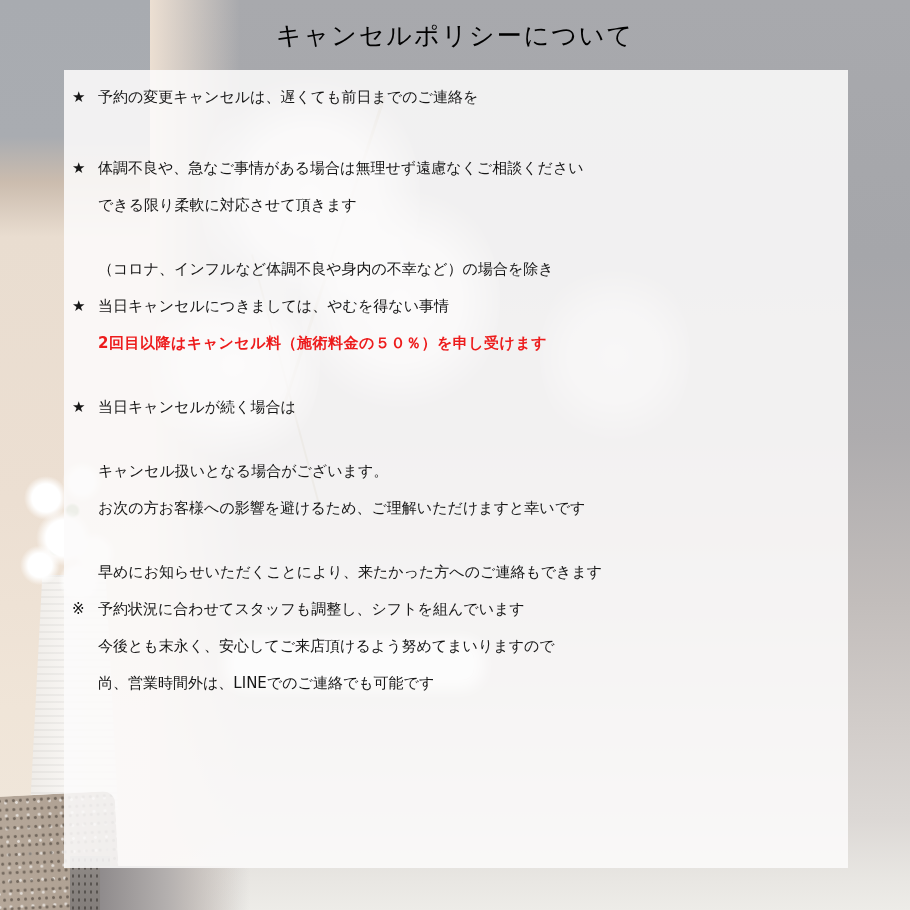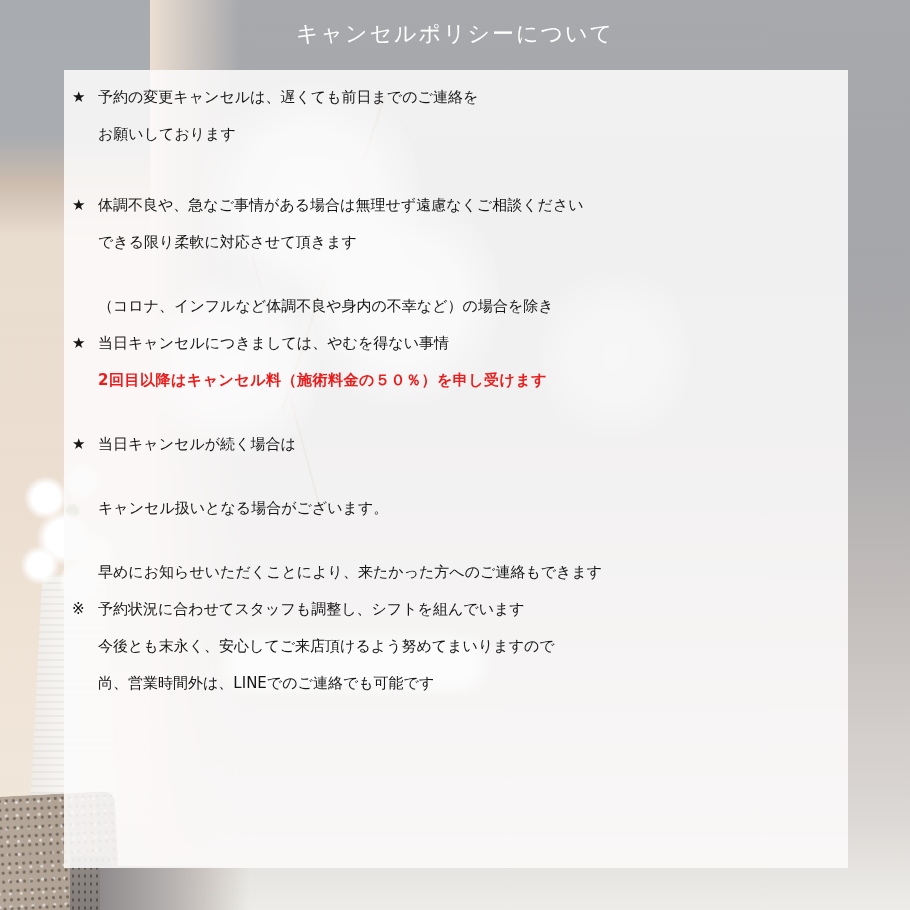--- a/index.html
+++ b/index.html
@@ -77,21 +77,21 @@
   .panel{
     position:absolute;left:64px;top:70px;width:784px;height:798px;
     background:var(--panel,rgba(252,251,250,0.88));
   }
   .white-patch{
     position:absolute;left:170px;top:578px;width:240px;height:32px;border-radius:12px;
     background:rgba(255,255,255,0.7);box-shadow:0 0 14px 10px rgba(255,255,255,0.7);
   }
   .page-title{
     position:absolute;left:0;top:19px;width:100%;text-align:center;
-    font-size:22px;letter-spacing:2px;color:#ffffff;
+    font-size:25px;letter-spacing:2px;color:#000000;
   }
   .policy-body{position:absolute;left:8px;top:9px;right:14px;font-size:15px;}
   .sec{padding-left:26px;margin-bottom:27px;}
   .sec-1{margin-bottom:34px;}
   .line{line-height:37px;white-space:nowrap;}
   .marker{display:inline-block;width:26px;margin-left:-26px;}
   .em{color:var(--red,#ed1c1c);font-weight:bold;letter-spacing:0.5px;}
 </style>
 </head>
 <body>
@@ -115,40 +115,40 @@
 
   <div class="page-title">キャンセルポリシーについて</div>
 
   <div class="panel">
     <div class="white-patch"></div>
 
     <div class="policy-body">
 
       <div class="sec sec-1">
         <div class="line"><span class="marker">★</span><span>予約の変更キャンセルは、遅くても前日までのご連絡を</span></div>
-        <div class="line">お願いしております</div>
       </div>
 
       <div class="sec">
         <div class="line"><span class="marker">★</span><span>体調不良や、急なご事情がある場合は無理せず遠慮なくご相談ください</span></div>
         <div class="line">できる限り柔軟に対応させて頂きます</div>
       </div>
 
       <div class="sec">
         <div class="line">（コロナ、インフルなど体調不良や身内の不幸など）の場合を除き</div>
         <div class="line"><span class="marker">★</span><span>当日キャンセルにつきましては、やむを得ない事情</span></div>
         <div class="line em">2回目以降はキャンセル料（施術料金の５０％）を申し受けます</div>
       </div>
 
       <div class="sec">
         <div class="line"><span class="marker">★</span><span>当日キャンセルが続く場合は</span></div>
       </div>
 
       <div class="sec">
         <div class="line">キャンセル扱いとなる場合がございます。</div>
+        <div class="line">お次の方お客様への影響を避けるため、ご理解いただけますと幸いです</div>
       </div>
 
       <div class="sec">
         <div class="line">早めにお知らせいただくことにより、来たかった方へのご連絡もできます</div>
         <div class="line"><span class="marker">※</span><span>予約状況に合わせてスタッフも調整し、シフトを組んでいます</span></div>
         <div class="line">今後とも末永く、安心してご来店頂けるよう努めてまいりますので</div>
         <div class="line">尚、営業時間外は、LINEでのご連絡でも可能です</div>
       </div>
 
     </div>

